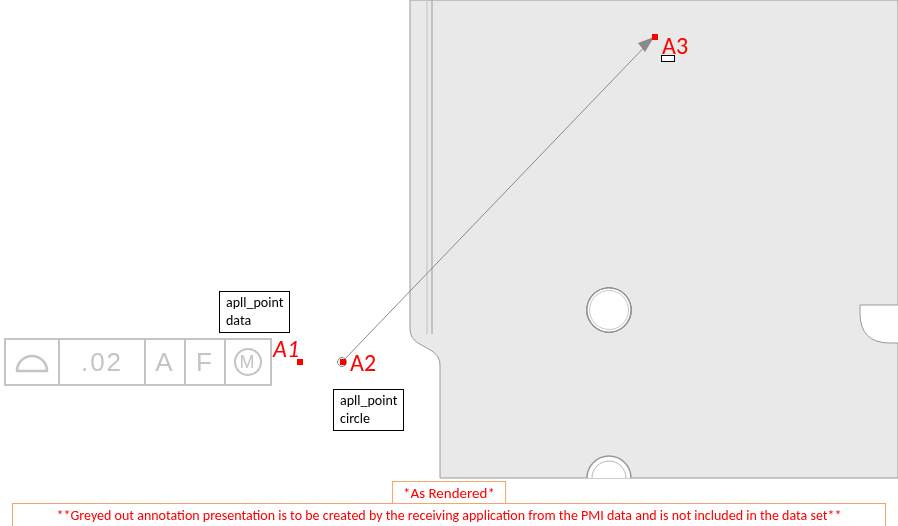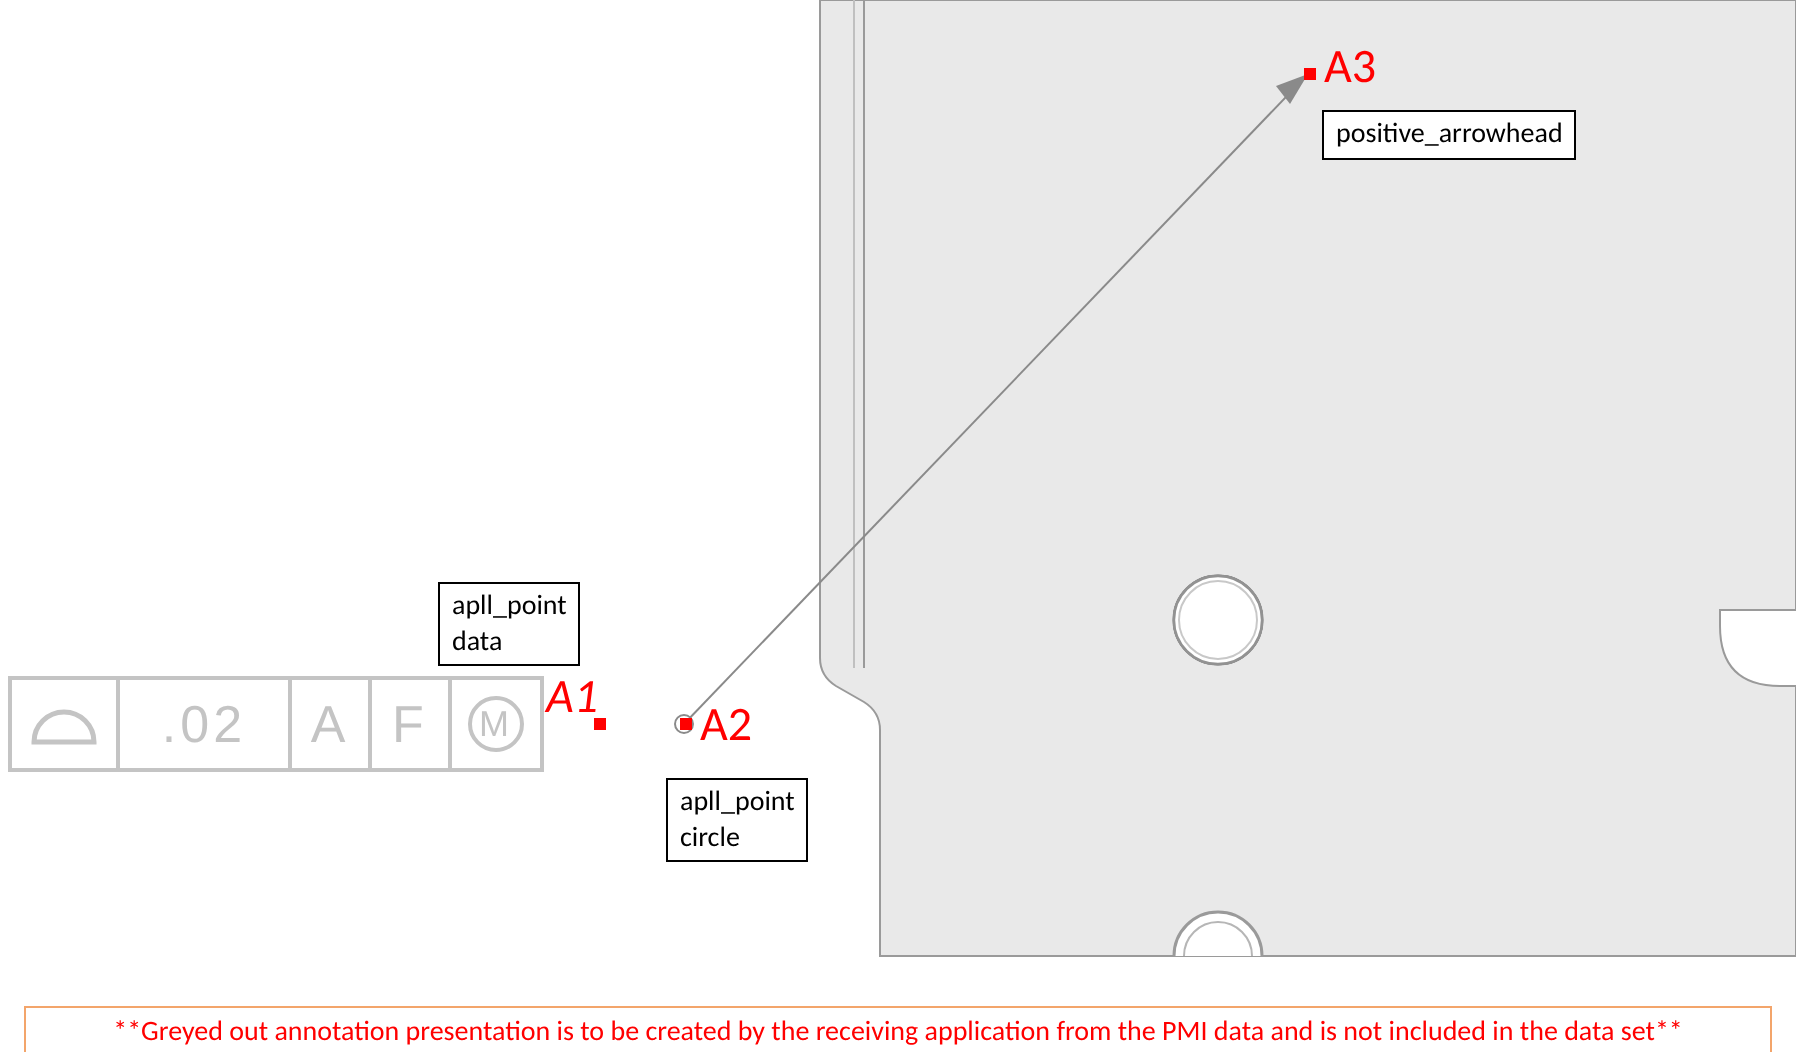--- a/index.html
+++ b/index.html
@@ -163,29 +163,29 @@
     <div class="fcf-cell" style="width:48px;">
       <svg width="30" height="30" viewBox="0 0 30 30">
         <circle cx="15" cy="15" r="13" fill="none" stroke="#c4c4c4" stroke-width="2"></circle>
         <text x="15" y="21" text-anchor="middle" font-family="Arial" font-size="18" fill="#c4c4c4">M</text>
       </svg>
     </div>
   </div>
 
   <div class="marker-label" style="left:273px; top:337px;font-style:italic;">A1</div>
   <div class="marker-label" style="left:350px; top:351px;">A2</div>
-  <div class="marker-label" style="left:662px; top:22px;">A3</div>
+  <div class="marker-label" style="left:662px; top:34px;">A3</div>
 
   <div class="callout" style="left:219px; top:291px;">
     <span class="l1">apll_point</span>
     <span class="l2">data</span>
   </div>
   <div class="callout" style="left:333px; top:389px;">
     <span class="l1">apll_point</span>
     <span class="l2">circle</span>
   </div>
   <div class="callout" style="left:661px; top:55px;">
-    <span class="l2">positive_arrowhead</span>
   </div>
 
+  <div class="note-as-rendered" style="top:481px;">*As Rendered*</div>
   <div class="note-footer" style="top:503px;">**Greyed out annotation presentation is to be created by the receiving application from the PMI data and is not included in the data set**</div>
 
 </div>
 
 </body></html>

